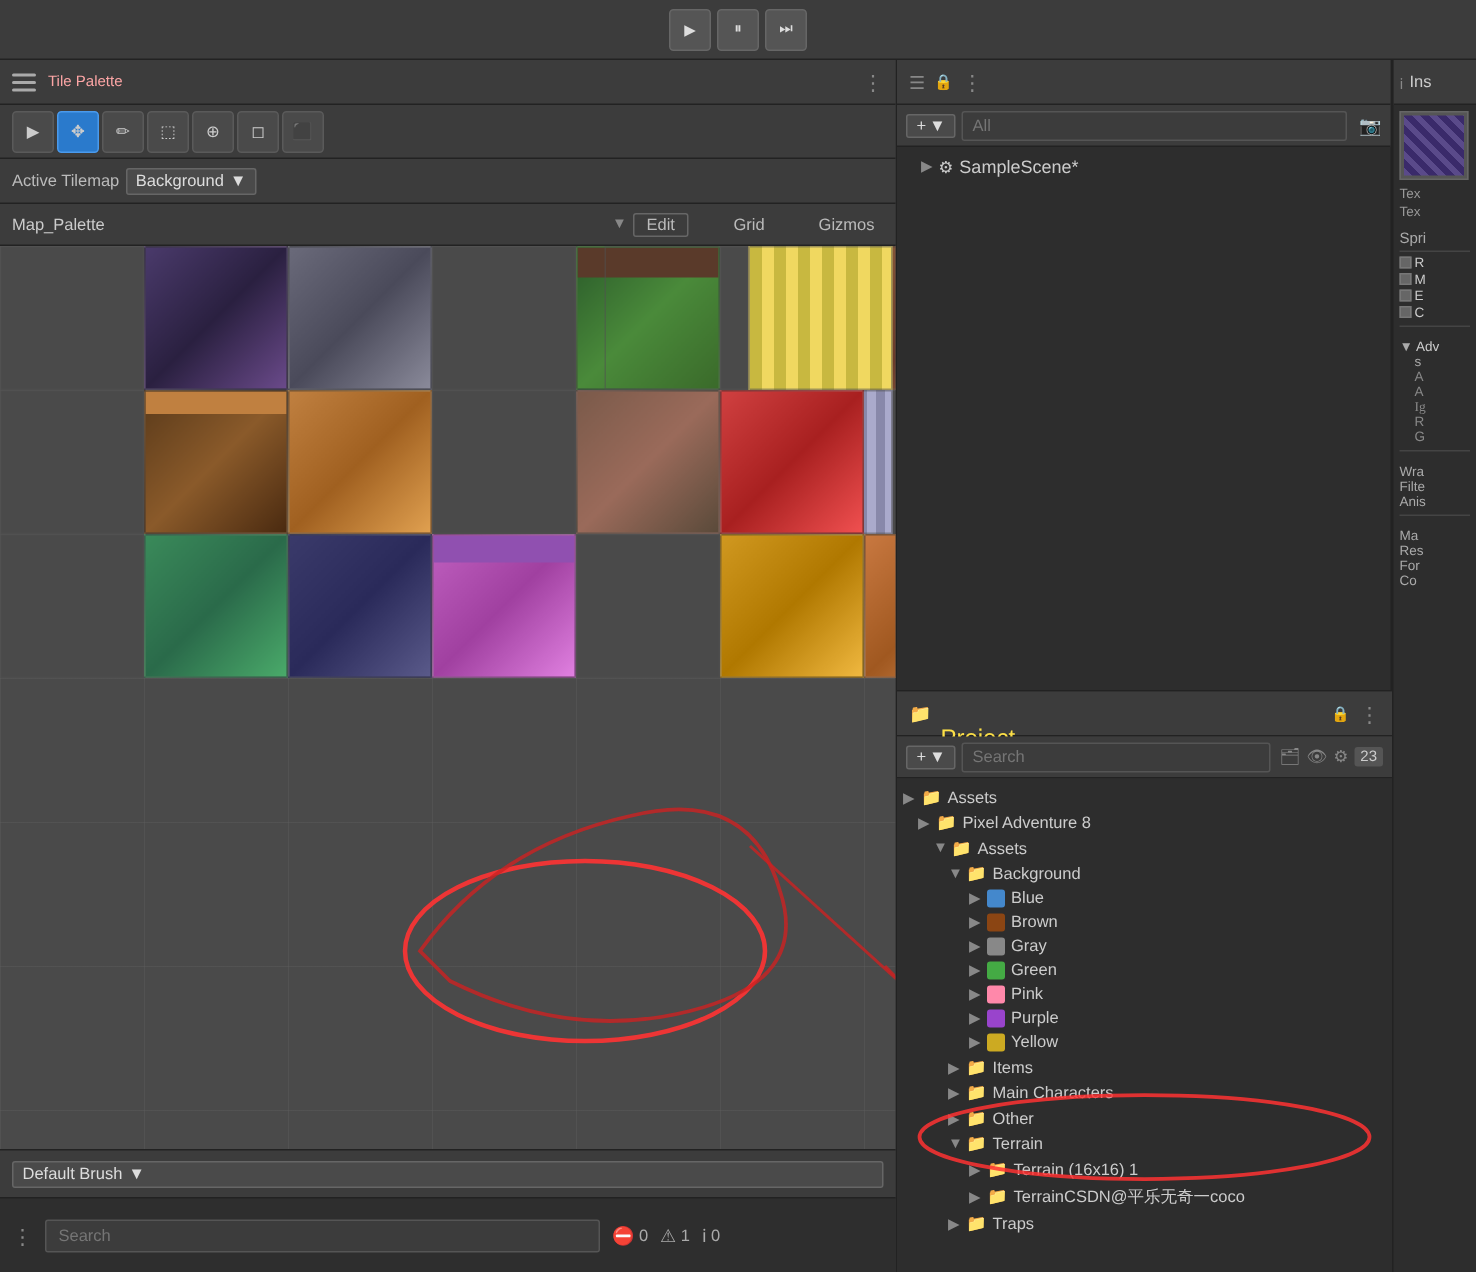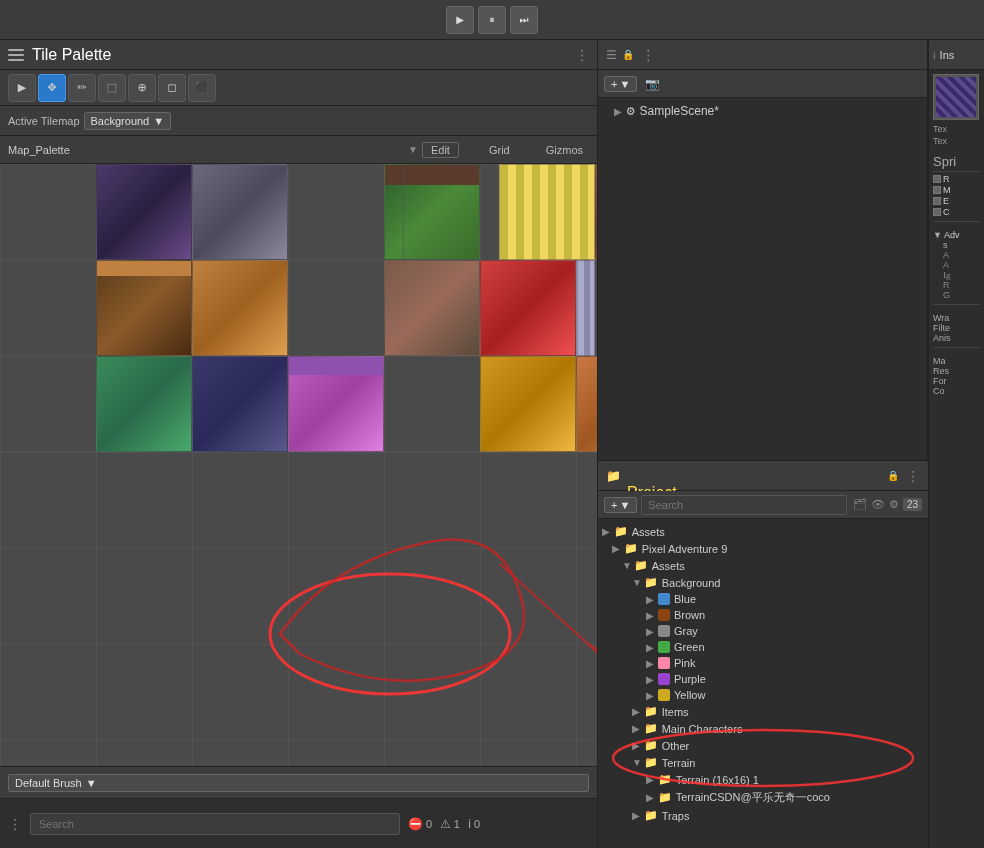--- a/index.html
+++ b/index.html
@@ -58,22 +58,22 @@
 
     .panel-header {
       display: flex;
       align-items: center;
       padding: 4px 8px;
       background: #3c3c3c;
       border-bottom: 1px solid #222;
       height: 30px;
     }
     .panel-header-title {
-      font-size: 16px;
-      color: #ffffff;
+      font-size: 10px;
+      color: #fca5a5;
       flex: 1;
     }
     .hamburger-icon {
       width: 16px;
       height: 12px;
       display: flex;
       flex-direction: column;
       justify-content: space-between;
       margin-right: 8px;
       cursor: pointer;
@@ -401,21 +401,21 @@
       display: flex;
       align-items: center;
       justify-content: center;
     }
 
     .inspector-section {
       margin-top: 8px;
     }
 
     .inspector-prop {
-      font-size: 13px;
+      font-size: 10px;
       color: #aaa;
       margin-bottom: 2px;
       white-space: nowrap;
       overflow: hidden;
     }
 
     .inspector-value-row {
       display: flex;
       align-items: center;
       font-size: 9px;
@@ -645,20 +645,21 @@
         <span style="font-size:12px;color:#888;margin-right:6px;">☰</span>
         <span class="lock-icon">🔒</span>
         <span class="dots-menu" style="margin-left:6px;">⋮</span>
       </div>
 
       <div class="hierarchy-toolbar">
         <button class="add-btn">
           <span>+</span>
           <span>▼</span>
         </button>
+        <input type="text" class="search-box" placeholder="All" style="">
         <span style="font-size:12px;color:#888;cursor:pointer;margin-left:4px;">📷</span>
       </div>
 
       <div class="hierarchy-content">
         <div class="hierarchy-item">
           <span class="arrow">▶</span>
           <span class="scene-icon">⚙</span>
           <span>SampleScene*</span>
         </div>
       </div>
@@ -690,21 +691,21 @@
 
         <div class="tree-item" style="padding-left:4px;">
           <span class="t-arrow">▶</span>
           <span class="t-icon folder-icon">📁</span>
           <span>Assets</span>
         </div>
 
         <div class="tree-item" style="padding-left:14px;">
           <span class="t-arrow">▶</span>
           <span class="t-icon folder-icon">📁</span>
-          <span>Pixel Adventure 9</span>
+          <span>Pixel Adventure 8</span>
         </div>
 
         <div class="tree-item" style="padding-left:24px;">
           <span class="t-arrow">▼</span>
           <span class="t-icon folder-icon">📁</span>
           <span>Assets</span>
         </div>
 
         <div class="tree-item" style="padding-left:34px;">
           <span class="t-arrow">▼</span>

